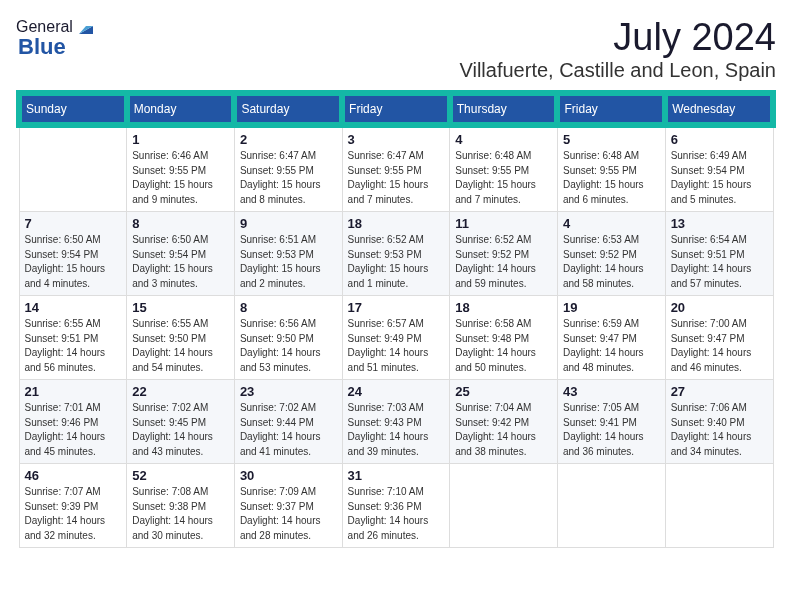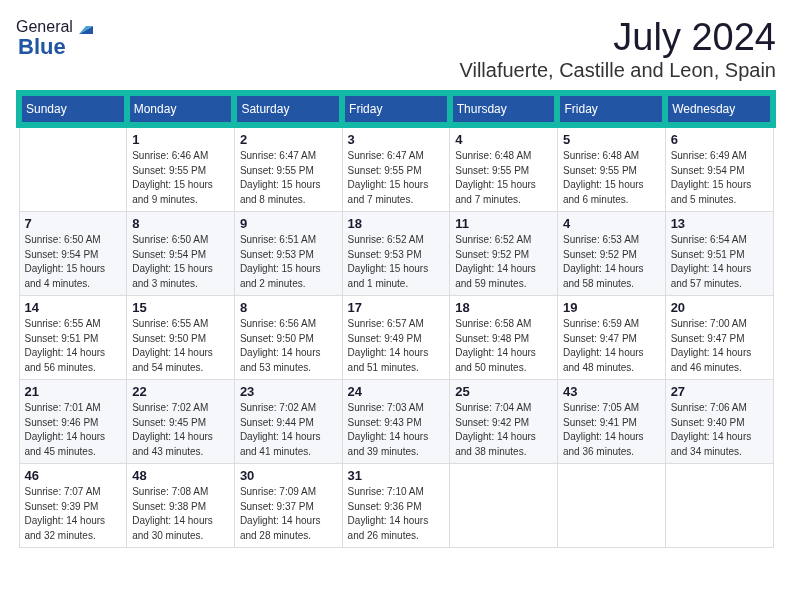--- a/index.html
+++ b/index.html
@@ -225,21 +225,21 @@
           <span class="day-number">27</span>
           <div class="day-info">Sunrise: 7:06 AM<br>Sunset: 9:40 PM<br>Daylight: 14 hours<br>and 34 minutes.</div>
         </td>
       </tr>
       <tr>
         <td>
           <span class="day-number">46</span>
           <div class="day-info">Sunrise: 7:07 AM<br>Sunset: 9:39 PM<br>Daylight: 14 hours<br>and 32 minutes.</div>
         </td>
         <td>
-          <span class="day-number">48</span>
+          <span class="day-number">52</span>
           <div class="day-info">Sunrise: 7:08 AM<br>Sunset: 9:38 PM<br>Daylight: 14 hours<br>and 30 minutes.</div>
         </td>
         <td>
           <span class="day-number">30</span>
           <div class="day-info">Sunrise: 7:09 AM<br>Sunset: 9:37 PM<br>Daylight: 14 hours<br>and 28 minutes.</div>
         </td>
         <td>
           <span class="day-number">31</span>
           <div class="day-info">Sunrise: 7:10 AM<br>Sunset: 9:36 PM<br>Daylight: 14 hours<br>and 26 minutes.</div>
         </td>

